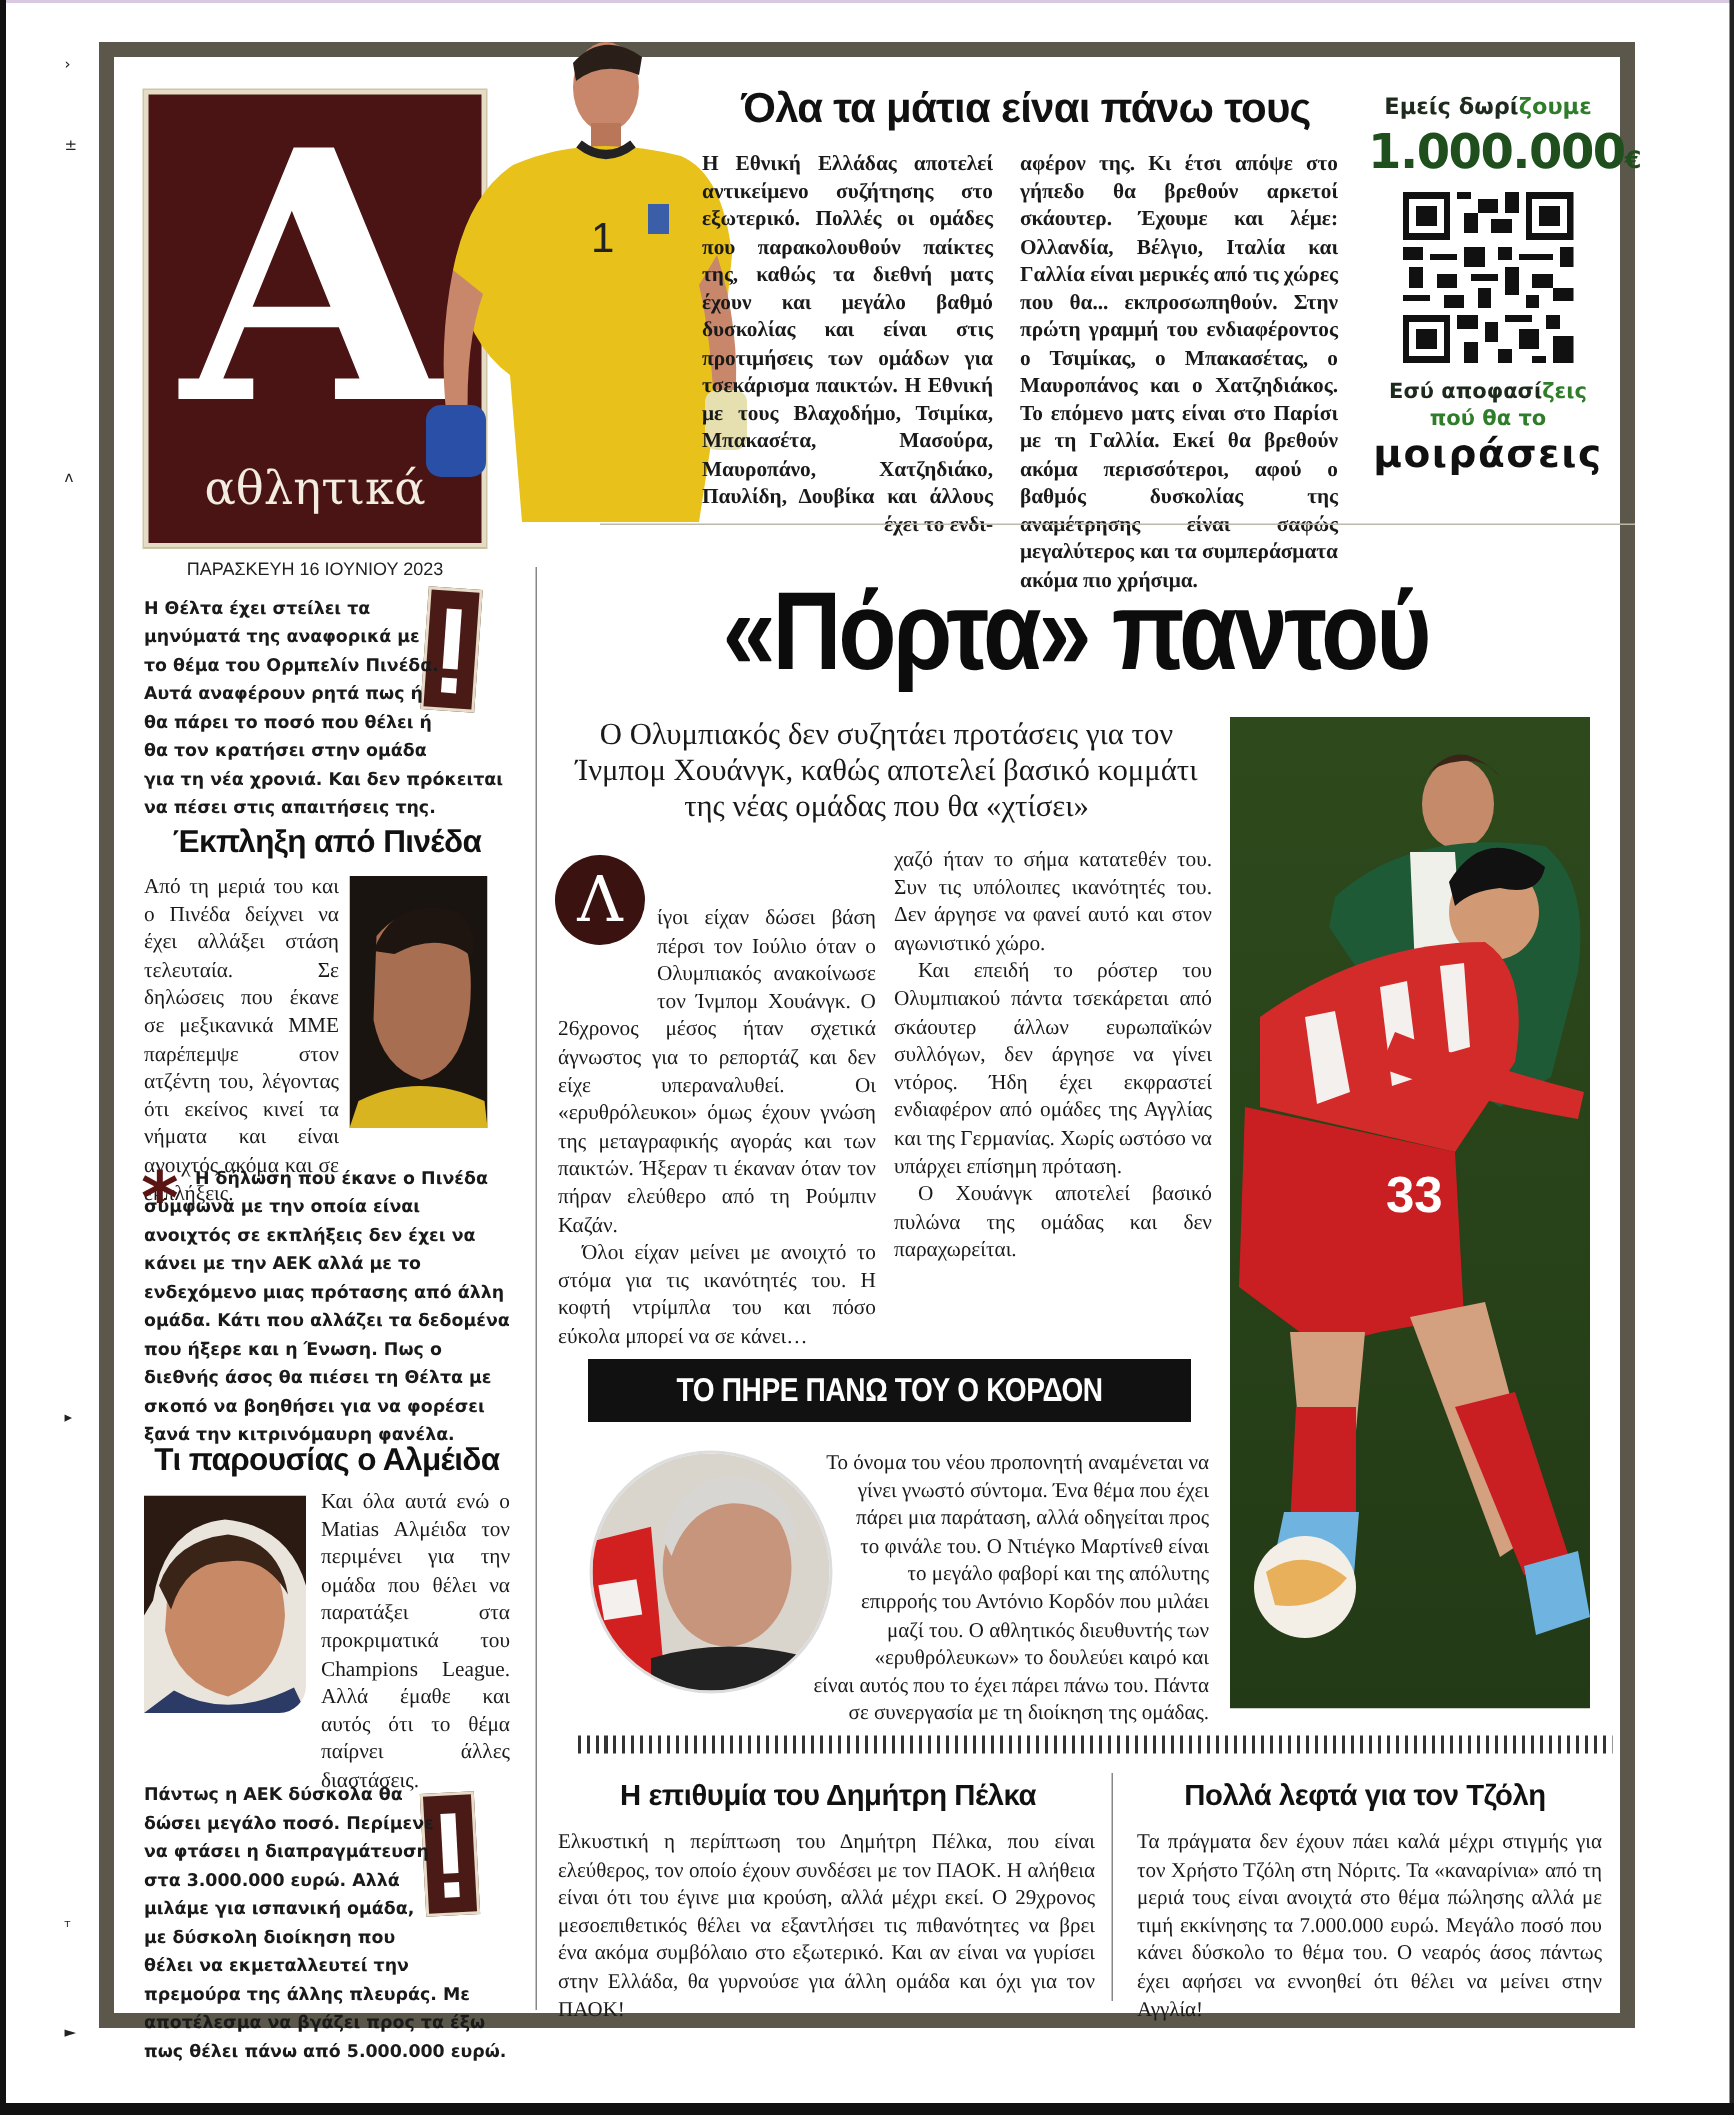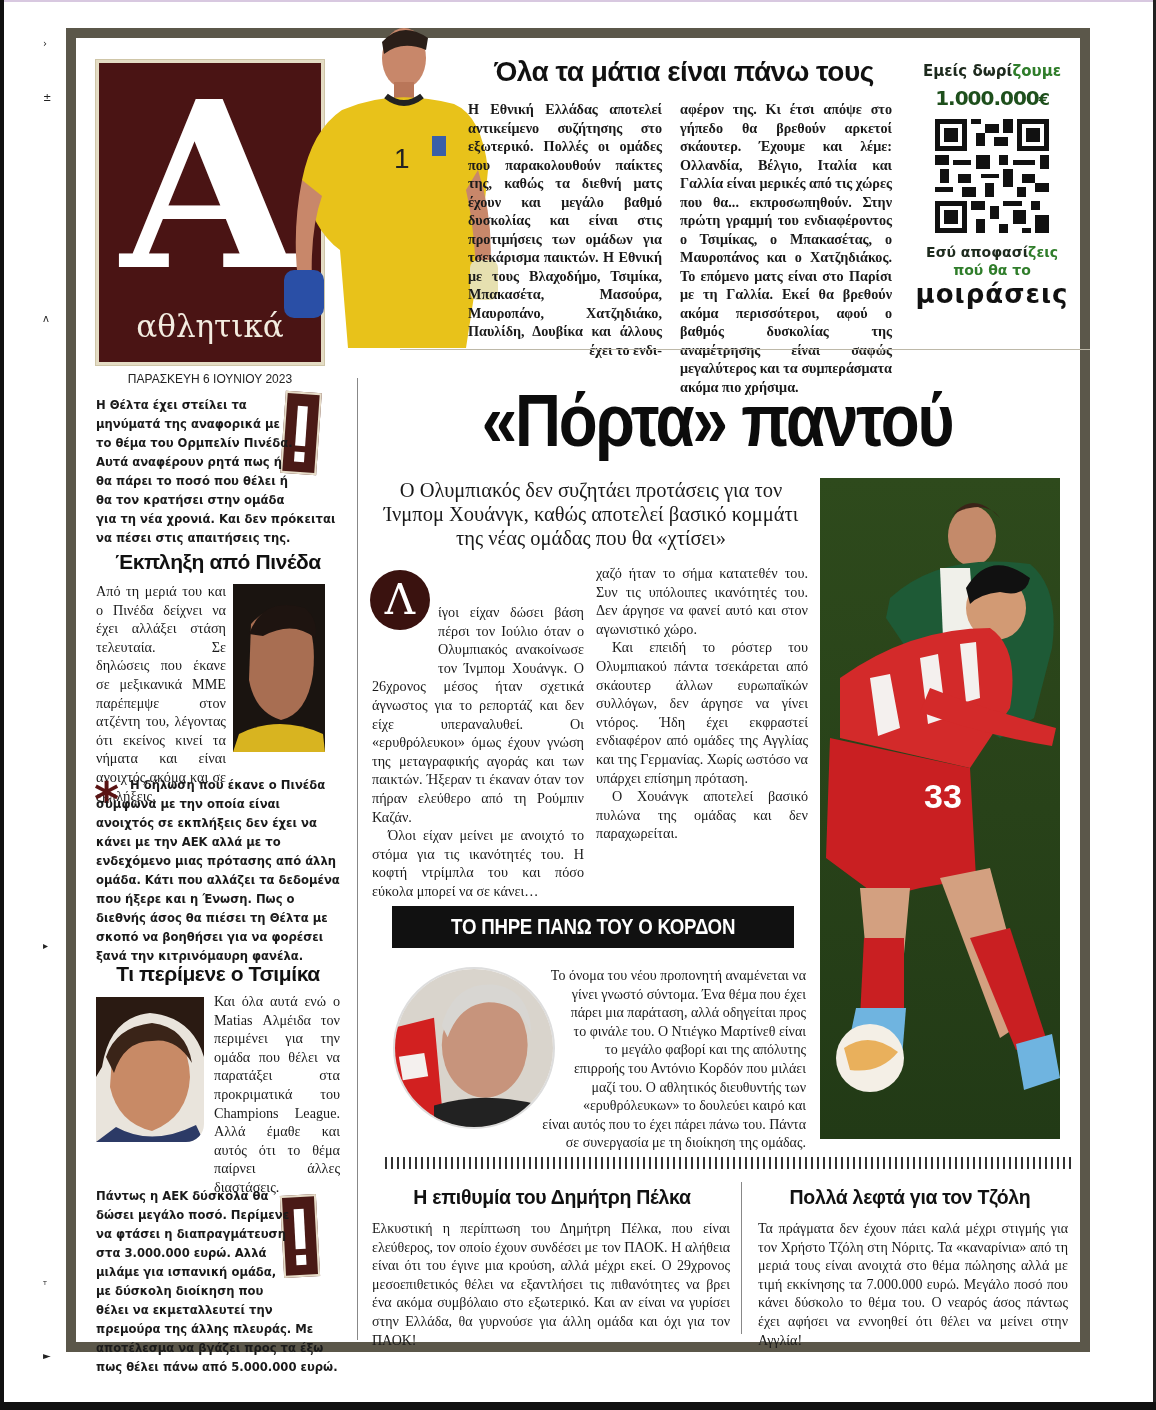--- a/index.html
+++ b/index.html
@@ -116,21 +116,21 @@
 <div class="mark" style="top:940px">▸</div>
 <div class="mark" style="top:1280px">ᵀ</div>
 <div class="mark" style="top:1350px">►</div>
 
 <div class="frame"></div>
 
 <div class="logo-box">
   <div class="logo-letter">Α</div>
   <div class="logo-word">αθλητικά</div>
 </div>
-<div class="date-line">ΠΑΡΑΣΚΕΥΗ 6 ΙΟΥΝΙΟΥ 2023</div>
+<div class="date-line">ΠΑΡΑΣΚΕΥΗ 16 ΙΟΥΝΙΟΥ 2023</div>
 
 <svg class="gk-photo" viewBox="0 0 224 328">
   <ellipse cx="122" cy="38" rx="22" ry="30" fill="#c8876a"></ellipse>
   <path d="M100 22 Q120 0 146 18 L144 30 Q120 20 102 34Z" fill="#2a1e18"></path>
   <rect x="112" y="62" width="20" height="16" fill="#b97659"></rect>
   <path d="M60 90 Q110 68 172 84 Q200 96 206 150 L196 250 L184 328 L66 328 L58 230 Q30 210 20 160 Q30 110 60 90Z" fill="#e8c21a"></path>
   <path d="M104 76 Q122 90 140 76" stroke="#222" stroke-width="6" fill="none"></path>
   <path d="M20 160 Q10 210 16 260 L30 262 Q28 210 40 176Z" fill="#c8876a"></path>
   <rect x="2" y="250" width="40" height="48" rx="10" fill="#2a4fa6"></rect>
   <path d="M196 150 Q212 200 208 250 L194 252 Q192 205 184 170Z" fill="#c8876a"></path>
@@ -138,21 +138,21 @@
   <text x="112" y="148" font-size="28" fill="#222" font-family="Liberation Sans, sans-serif">1</text>
   <rect x="150" y="116" width="14" height="20" fill="#3a5fa8"></rect>
 </svg>
 
 <div class="top-title">Όλα τα μάτια είναι πάνω τους</div>
 <div class="top-col c1">Η Εθνική Ελλάδας αποτελεί αντικείμενο συζήτησης στο εξωτερικό. Πολλές οι ομάδες που παρακολουθούν παίκτες της, καθώς τα διεθνή ματς έχουν και μεγάλο βαθμό δυσκολίας και είναι στις προτιμήσεις των ομάδων για τσεκάρισμα παικτών. Η Εθνική με τους Βλαχοδήμο, Τσιμίκα, Μπακασέτα, Μασούρα, Μαυροπάνο, Χατζηδιάκο, Παυλίδη, Δουβίκα και άλλους έχει το ενδι-</div>
 <div class="top-col c2">αφέρον της. Κι έτσι απόψε στο γήπεδο θα βρεθούν αρκετοί σκάουτερ. Έχουμε και λέμε: Ολλανδία, Βέλγιο, Ιταλία και Γαλλία είναι μερικές από τις χώρες που θα... εκπροσωπηθούν. Στην πρώτη γραμμή του ενδιαφέροντος ο Τσιμίκας, ο Μπακασέτας, ο Μαυροπάνος και ο Χατζηδιάκος. Το επόμενο ματς είναι στο Παρίσι με τη Γαλλία. Εκεί θα βρεθούν ακόμα περισσότεροι, αφού ο βαθμός δυσκολίας της αναμέτρησης είναι σαφώς μεγαλύτερος και τα συμπεράσματα ακόμα πιο χρήσιμα.</div>
 
 <div class="ad">
   <div class="ad-line1"><span>Εμείς δωρί</span><span class="g">ζουμε</span></div>
-  <div class="ad-amount"><span style="font-size:20px">1.000.000</span><span>€</span></div>
+  <div class="ad-amount"><span style="font-size:32px">1.000.000</span><span>€</span></div>
   <svg class="qr" viewBox="0 0 25 25" shape-rendering="crispEdges">
     <rect width="25" height="25" fill="#fff"></rect>
     <g fill="#111">
       <rect x="0" y="0" width="7" height="7"></rect>
         <rect x="1" y="1" width="5" height="5" fill="#fff"></rect>
         <rect x="2" y="2" width="3" height="3"></rect>
       <rect x="18" y="0" width="7" height="7"></rect>
         <rect x="19" y="1" width="5" height="5" fill="#fff"></rect>
         <rect x="20" y="2" width="3" height="3"></rect>
       <rect x="0" y="18" width="7" height="7"></rect>
@@ -208,21 +208,21 @@
 <svg class="pineda-photo" viewBox="0 0 92 168">
   <rect width="92" height="168" fill="#1a1410"></rect>
   <path d="M18 40 Q40 14 70 30 Q84 50 80 90 Q74 130 48 136 Q22 128 16 96Z" fill="#a86e52"></path>
   <path d="M16 50 Q30 12 72 24 Q86 36 82 54 Q60 36 30 52Z" fill="#1e1410"></path>
   <path d="M6 150 Q46 130 90 150 L92 168 L0 168Z" fill="#d8b420"></path>
 </svg>
 
 <div class="asterisk">*</div>
 <div class="lbold lb2">Η δήλωση που έκανε ο Πινέδα σύμφωνα με την οποία είναι ανοιχτός σε εκπλήξεις δεν έχει να κάνει με την ΑΕΚ αλλά με το ενδεχόμενο μιας πρότασης από άλλη ομάδα. Κάτι που αλλάζει τα δεδομένα που ήξερε και η Ένωση. Πως ο διεθνής άσος θα πιέσει τη Θέλτα με σκοπό να βοηθήσει για να φορέσει ξανά την κιτρινόμαυρη φανέλα.</div>
 
-<div class="lhead lh2">Τι περίμενε ο Τσιμίκα</div>
+<div class="lhead lh2">Τι παρουσίας ο Αλμέιδα</div>
 <svg class="almeida-photo" viewBox="0 0 108 145">
   <rect width="108" height="145" fill="#e9e4dc"></rect>
   <path d="M0 0 L108 0 L108 60 Q96 20 54 16 Q14 20 6 70 L0 80Z" fill="#2a1a12"></path>
   <path d="M16 60 Q30 28 62 30 Q92 36 94 80 Q92 120 56 134 Q22 126 14 90Z" fill="#c88a66"></path>
   <path d="M10 60 Q20 30 56 26 Q90 30 96 66 Q80 40 56 44 Q28 44 18 76Z" fill="#3a2418"></path>
   <path d="M20 130 Q56 150 100 128 L108 145 L0 145Z" fill="#2c3a66"></path>
 </svg>
 <div class="ltext lt2">Και όλα αυτά ενώ ο Matias Αλμέιδα τον περιμένει για την ομάδα που θέλει να παρατάξει στα προκριματικά του Champions League. Αλλά έμαθε και αυτός ότι το θέμα παίρνει άλλες διαστάσεις.</div>
 
 <div class="excl excl2"></div>

